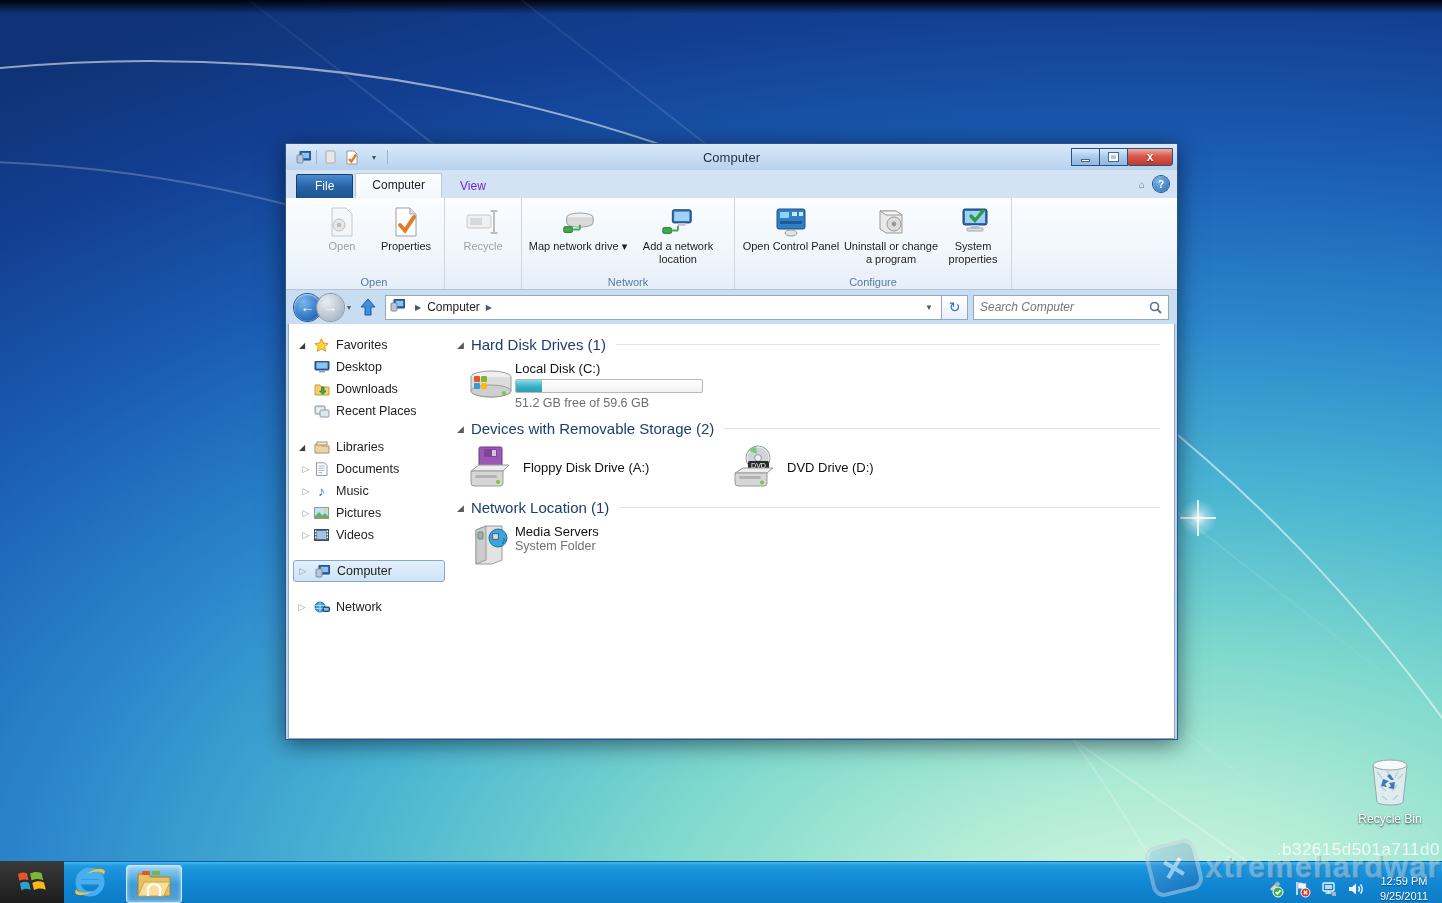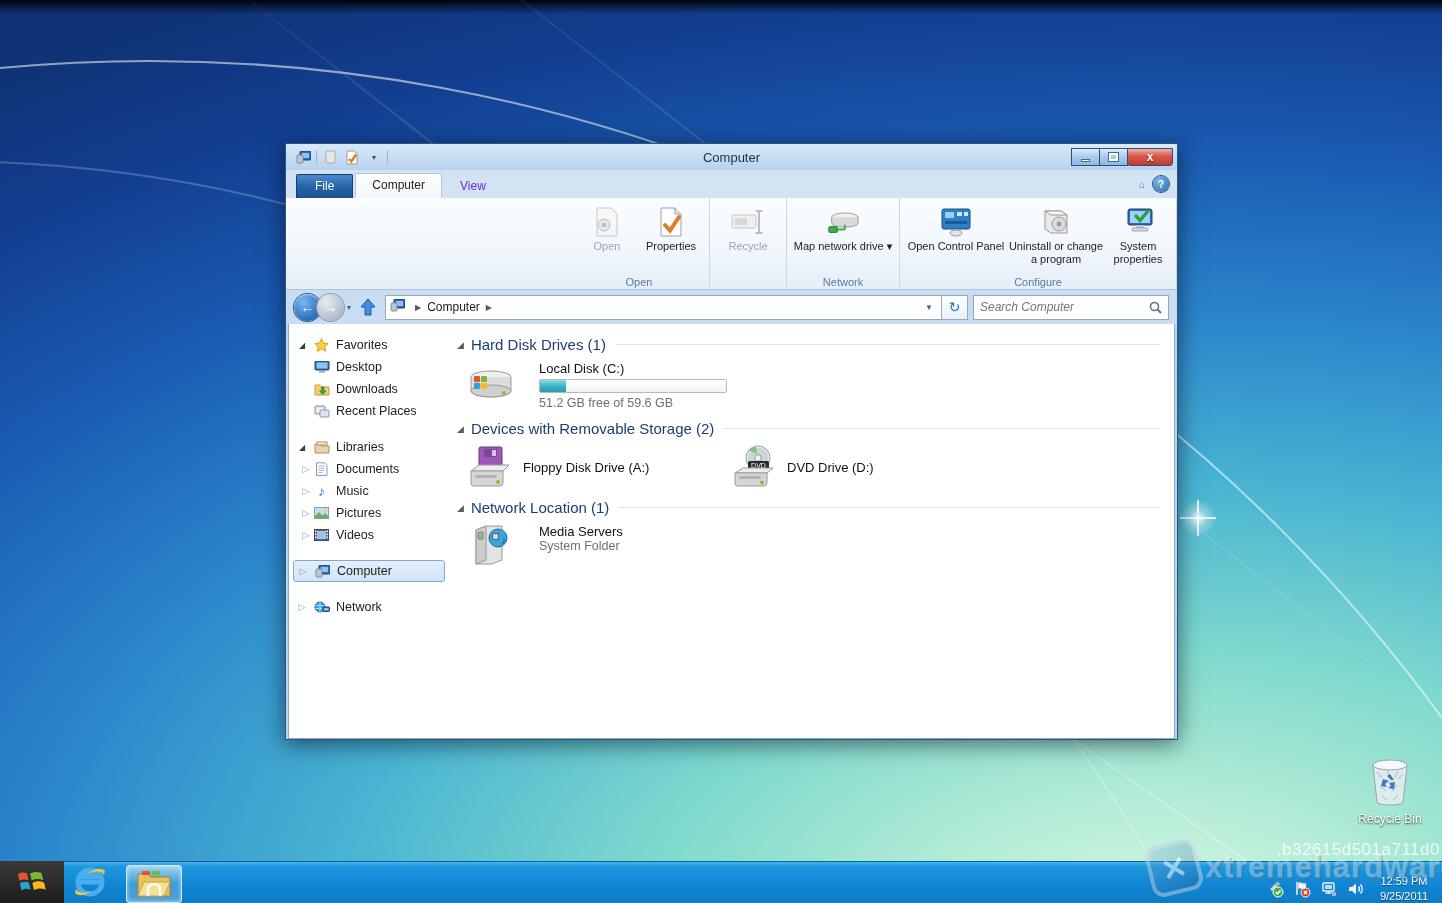--- a/index.html
+++ b/index.html
@@ -50,21 +50,21 @@
   .tabrow { height:28px; background:#d3e3f4; display:flex; align-items:flex-end; padding-left:10px; position:relative; }
   .tab { font-size:12px; padding:4px 16px 5px; margin-right:2px; }
   .tab-file { color:#fff; background:linear-gradient(#4a8bd0,#2764a8 50%,#1d538f); border:1px solid #16406b; border-bottom:none; border-radius:2px 2px 0 0; padding:4px 18px 5px; }
   .tab-active { background:linear-gradient(#fdfeff,#f3f8fd); border:1px solid #b9c9da; border-bottom:1px solid #f3f8fd; border-radius:2px 2px 0 0; color:#222; }
   .tab-plain { color:#6d28d9; }
   .tabrow-right { position:absolute; right:8px; top:6px; display:flex; align-items:center; gap:8px; }
   .chev-up { font-size:10px; color:#5a7390; }
   .help-btn { width:16px; height:16px; border-radius:50%; background:radial-gradient(circle at 35% 30%, #7db8ec, #2a6cb4); color:#fff; font-size:10px; font-weight:bold; display:flex; align-items:center; justify-content:center; box-shadow:0 0 0 1px #1d4f84; }
 
   
-  .ribbon { height:92px; background:linear-gradient(#fbfdff,#f0f6fc 60%,#e6eef8); border-bottom:1px solid #b5c4d5; display:flex; padding-left:18px;justify-content:flex-end; }
+  .ribbon { height:92px; background:linear-gradient(#fbfdff,#f0f6fc 60%,#e6eef8); border-bottom:1px solid #b5c4d5; display:flex; padding-left:18px; }
   .rgroup { display:flex; padding:6px 6px 16px; position:relative; border-right:1px solid #ccd7e3; }
   .rgroup-label { position:absolute; bottom:1px; left:0; right:0; text-align:center; font-size:11px; color:#5a7aa0; }
   .rbtn { width:64px; display:flex; flex-direction:column; align-items:center; justify-content:flex-start; gap:2px; padding-top:2px; }
   .rbtn.wide { width:100px; }
   .rbtn .ricon { width:34px; height:32px; display:flex; align-items:center; justify-content:center; }
   .rbtn .rlabel { font-size:11px; line-height:1.15; text-align:center; color:#1e1e1e; }
   .rbtn.disabled .rlabel { color:#9aa4ae; }
   .rbtn.disabled svg { filter:grayscale(1); opacity:.55; }
 
   
@@ -89,21 +89,21 @@
   .navrow .exp.open { color:#3c3c3c; font-size:8px; }
   .navrow .nicon { width:17px; height:15px; display:flex; align-items:center; justify-content:center; }
   .navrow.lvl1 { padding-left:24px; }
   .navrow.selected { margin:0 4px; padding-left:4px; border:1px solid #84a7d3; border-radius:3px; background:linear-gradient(#e4f0fc,#cfe3f7); }
   .nav-gap { height:14px; }
   .content { flex:1; padding:8px 14px 0 8px; min-width:0; }
   .sec-hdr { display:flex; align-items:center; margin:4px 0 8px; }
   .sec-hdr .tri { font-size:9px; color:#5a5a5a; margin-right:7px; }
   .sec-hdr .sec-title { font-size:15px; color:#1c3e6e; white-space:nowrap; }
   .sec-hdr .rule { flex:1; height:1px; background:#e2e2e2; margin-left:10px; }
-  .tile { display:flex; gap:24px; margin:2px 0 10px 10px; }
+  .tile { display:flex; gap:0; margin:2px 0 10px 10px; }
   .tile .ticon { width:48px; height:44px; flex-shrink:0; display:flex; align-items:center; justify-content:center; }
   .tile-name { font-size:13px; color:#111; }
   .tile-sub { font-size:12.5px; color:#6f6f6f; }
   .capbar { width:188px; height:14px; border:1px solid #b9b9b9; border-radius:2px; background:linear-gradient(#fff,#f1f1f1); margin:3px 0 3px; overflow:hidden; }
   .capbar-fill { height:100%; background:linear-gradient(#8adee8,#3aafc4 55%,#2c9cb4); }
   .drive-row { display:flex; }
   .drive-cell { display:flex; gap:8px; align-items:center; width:254px; margin-left:10px; }
   .drive-cell .ticon { width:48px; height:44px; display:flex; align-items:center; justify-content:center; }
 
   
@@ -244,20 +244,32 @@
       <div class="rbtn wide">
         <span class="ricon">
           <svg width="36" height="30" viewBox="0 0 36 30">
               <ellipse cx="20" cy="10" rx="14" ry="4.5" fill="#f0f0f0" stroke="#9a9a9a"></ellipse>
               <path d="M6 10 v6 a14 4.5 0 0 0 28 0 v-6" fill="#d9d9d9" stroke="#9a9a9a"></path>
               <rect x="3" y="20" width="9" height="6" rx="1" fill="#3fae49" stroke="#24702c"></rect>
               <path d="M12 23 h8 M20 23 v-5" stroke="#3fae49" stroke-width="2" fill="none"></path>
             </svg>
         </span>
         <span class="rlabel">Map network drive ▾</span>
+      </div>
+      <div class="rbtn wide">
+        <span class="ricon">
+          <svg width="36" height="30" viewBox="0 0 36 30">
+              <rect x="12" y="2" width="20" height="14" rx="2" fill="#2e6db6" stroke="#1c446f"></rect>
+              <rect x="14" y="4" width="16" height="10" fill="#9fd0f5"></rect>
+              <rect x="18" y="16" width="8" height="3" fill="#b9c7d6"></rect>
+              <rect x="2" y="21" width="9" height="6" rx="1" fill="#3fae49" stroke="#24702c"></rect>
+              <path d="M11 24 h7 M18 24 v-5" stroke="#3fae49" stroke-width="2" fill="none"></path>
+            </svg>
+        </span>
+        <span class="rlabel">Add a network location</span>
       </div>
       <div class="rgroup-label">Network</div>
     </div>
 
     <div class="rgroup">
       <div class="rbtn wide">
         <span class="ricon">
           <svg width="32" height="30" viewBox="0 0 32 30">
               <rect x="2" y="2" width="28" height="20" rx="2" fill="#2f7fc4" stroke="#1c5186"></rect>
               <rect x="5" y="5" width="9" height="6" fill="#8fd2f2"></rect>

